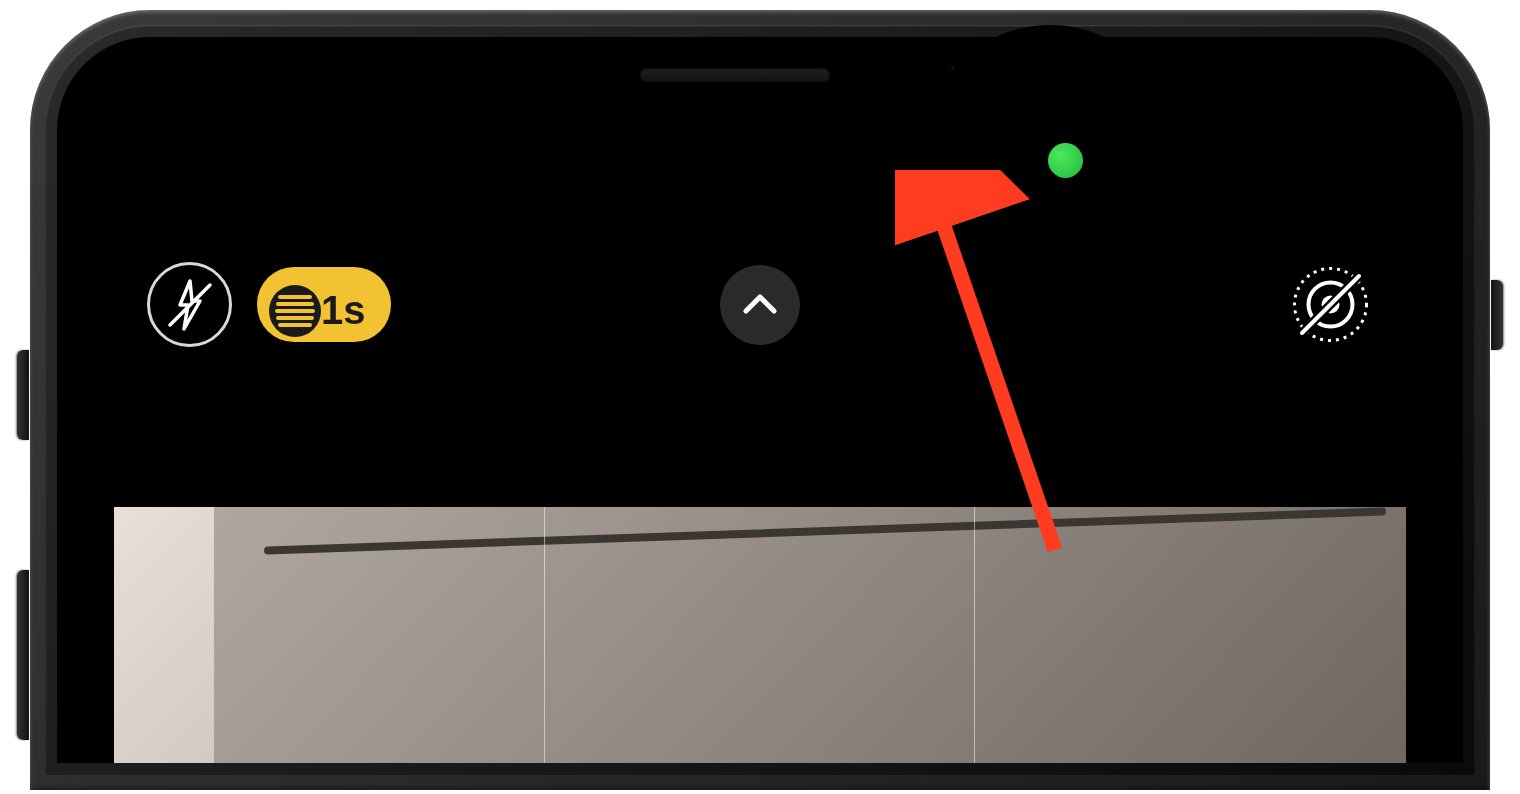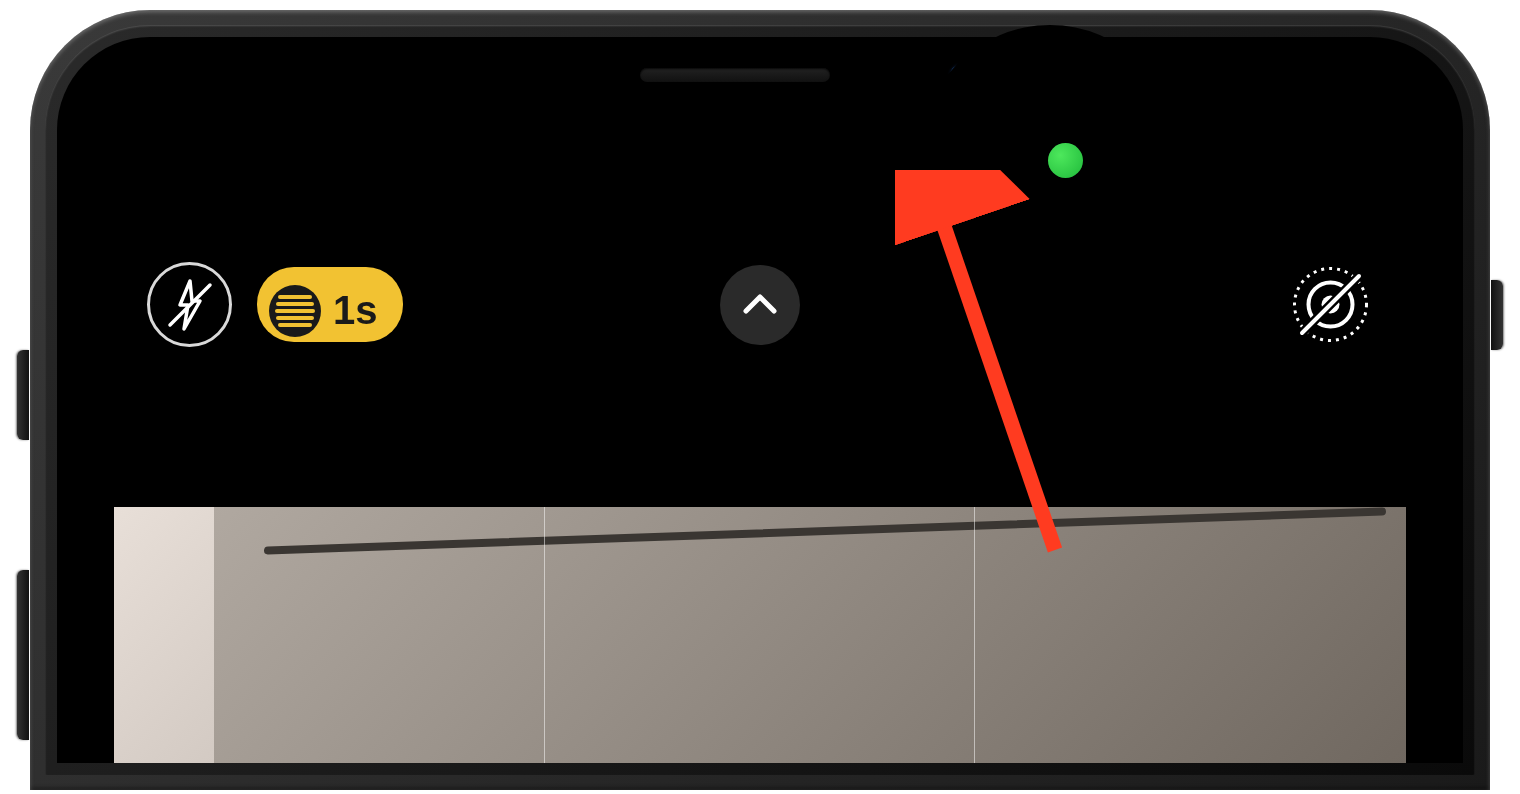--- a/index.html
+++ b/index.html
@@ -174,21 +174,20 @@
     }
     
     .night-mode-button {
       margin-left: 25px;
       height: 75px;
       background: #f2c232;
       border-radius: 37px;
       display: flex;
       align-items: center;
       padding: 12px 25px 0 12px;
-      gap: 12px;
     }
     
     .night-mode-icon {
       width: 52px;
       height: 52px;
       border-radius: 50%;
       background: #1a1a1a;
       position: relative;
       display: flex;
       align-items: center;

